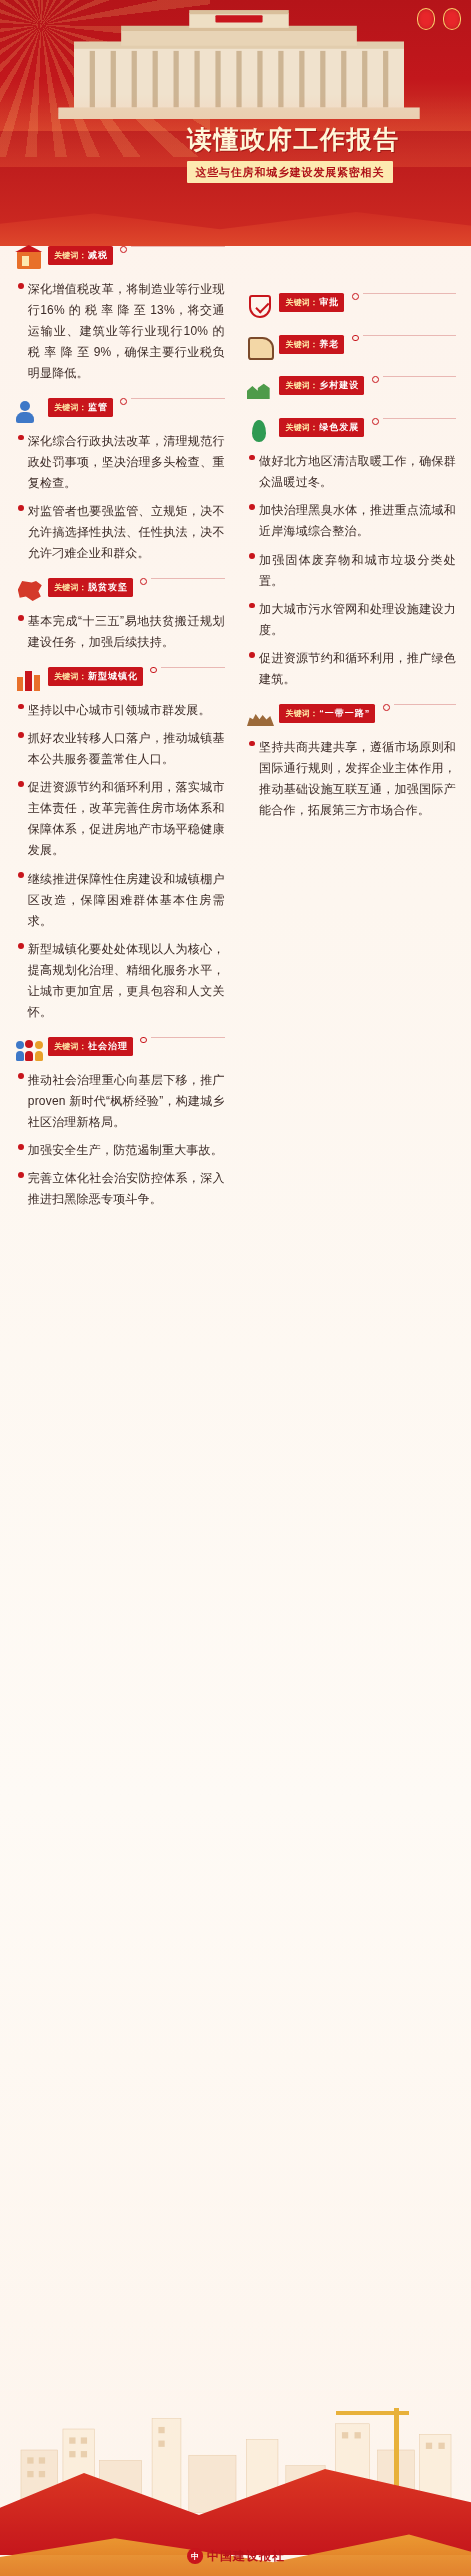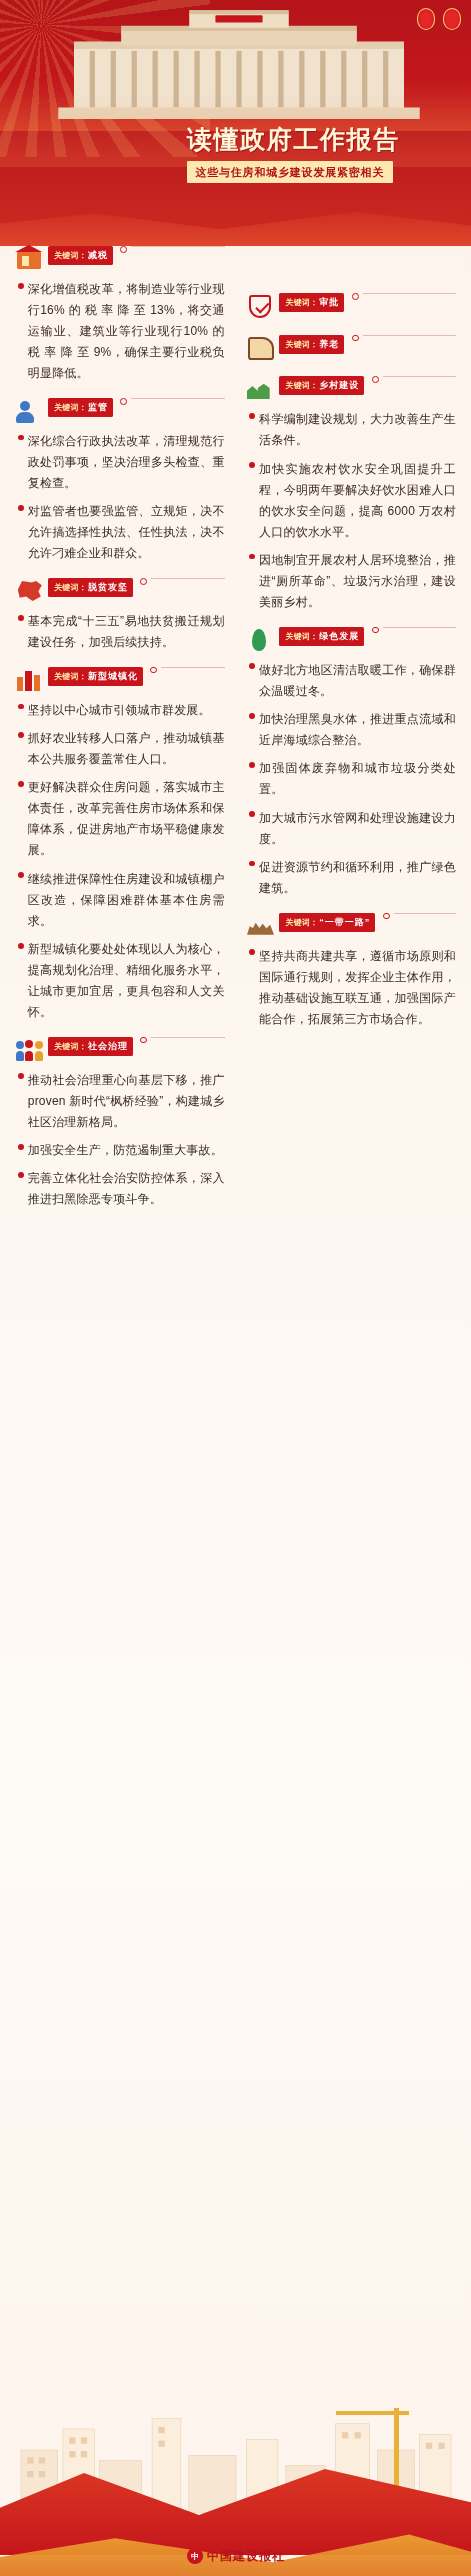--- a/index.html
+++ b/index.html
@@ -324,21 +324,21 @@
             <div class="bullet">
               <div class="dot"></div>
               <div class="txt">坚持以中心城市引领城市群发展。</div>
             </div>
             <div class="bullet">
               <div class="dot"></div>
               <div class="txt">抓好农业转移人口落户，推动城镇基本公共服务覆盖常住人口。</div>
             </div>
             <div class="bullet">
               <div class="dot"></div>
-              <div class="txt">更好解决群众住房问题，落实城市主体责任，改革完善住房市场体系和保障体系，促进房地产市场平稳健康发展。</div>
+              <div class="txt">促进资源节约和循环利用，落实城市主体责任，改革完善住房市场体系和保障体系，促进房地产市场平稳健康发展。</div>
             </div>
             <div class="bullet">
               <div class="dot"></div>
               <div class="txt">继续推进保障性住房建设和城镇棚户区改造，保障困难群体基本住房需求。</div>
             </div>
             <div class="bullet">
               <div class="dot"></div>
               <div class="txt">新型城镇化要处处体现以人为核心，提高规划化治理、精细化服务水平，让城市更加宜居，更具包容和人文关怀。</div>
             </div>
           </div>
@@ -409,34 +409,20 @@
           <div class="sec-head">
             <div class="sec-icon">
               <div class="ic-village"></div>
             </div>
             <div class="tag">
               <span class="kw">关键词：</span>
               <span class="val">乡村建设</span>
             </div>
             <div class="tag-dot"></div>
             <div class="sec-line"></div>
-          </div>
-          <div class="bullets">
-            <div class="bullet">
-              <div class="dot"></div>
-              <div class="txt">科学编制建设规划，大力改善生产生活条件。</div>
-            </div>
-            <div class="bullet">
-              <div class="dot"></div>
-              <div class="txt">加快实施农村饮水安全巩固提升工程，今明两年要解决好饮水困难人口的饮水安全问题，提高 6000 万农村人口的饮水水平。</div>
-            </div>
-            <div class="bullet">
-              <div class="dot"></div>
-              <div class="txt">因地制宜开展农村人居环境整治，推进“厕所革命”、垃圾污水治理，建设美丽乡村。</div>
-            </div>
           </div>
         </div>
         <div class="section">
           <div class="sec-head">
             <div class="sec-icon">
               <div class="ic-green"></div>
             </div>
             <div class="tag">
               <span class="kw">关键词：</span>
               <span class="val">绿色发展</span>

